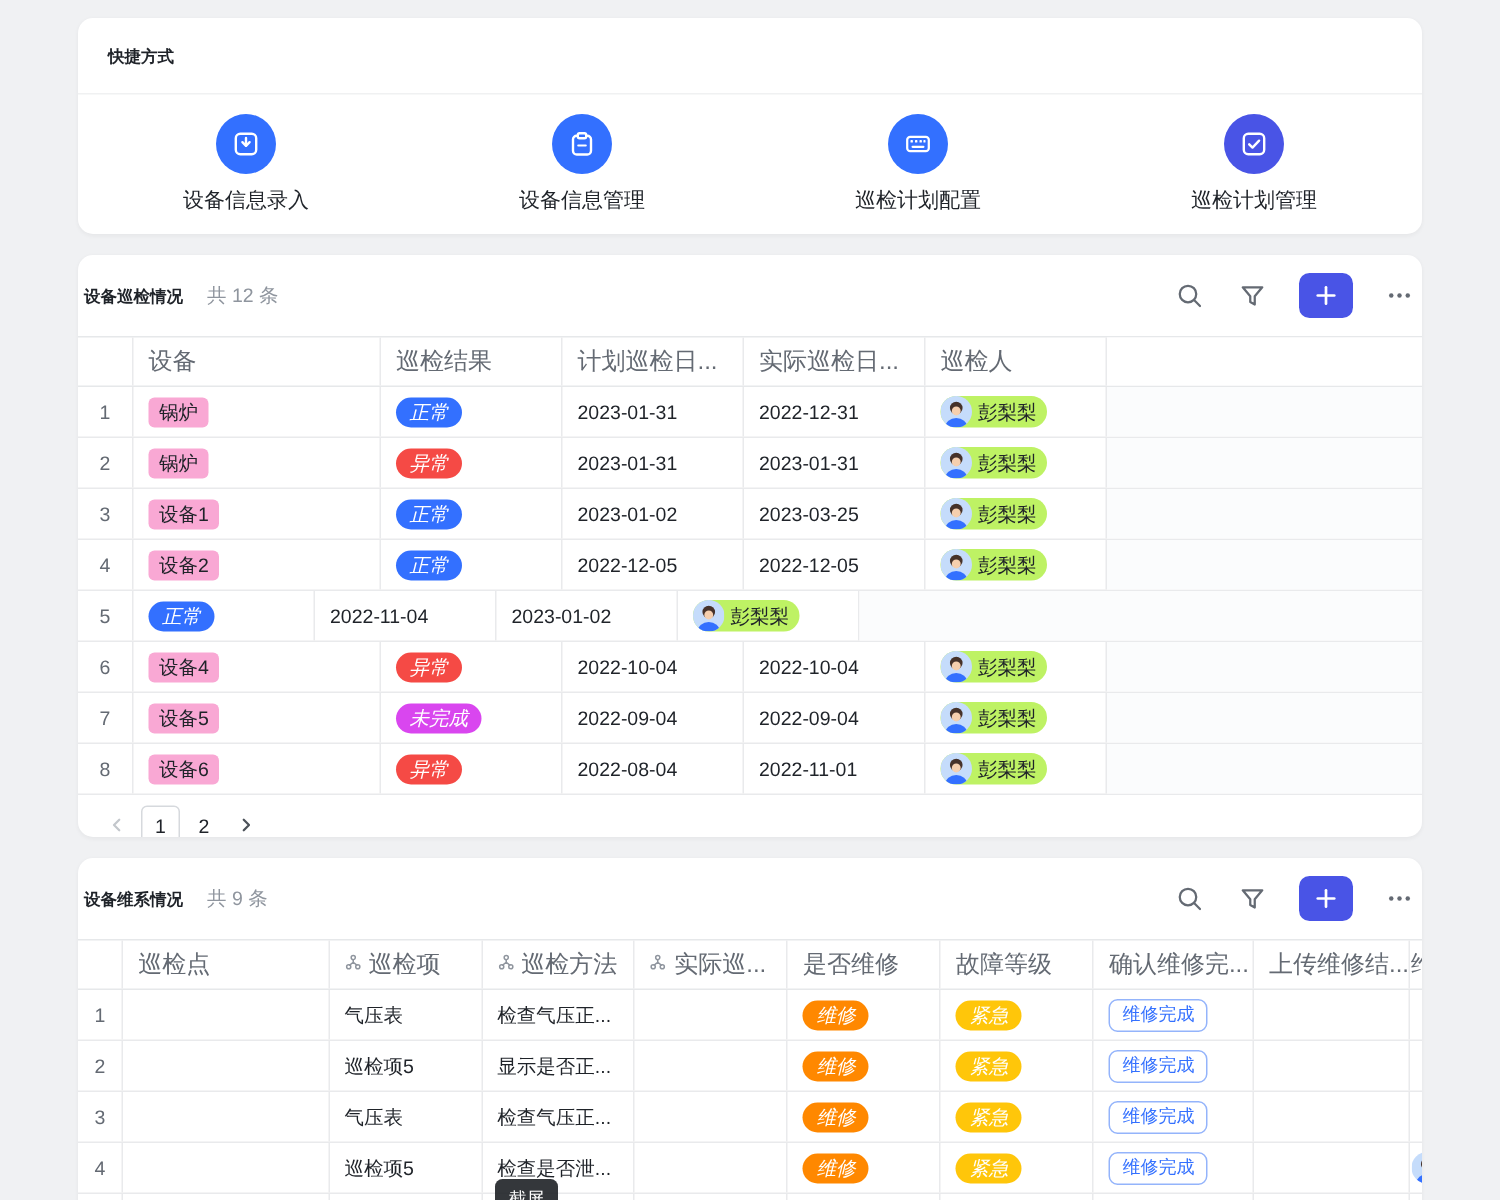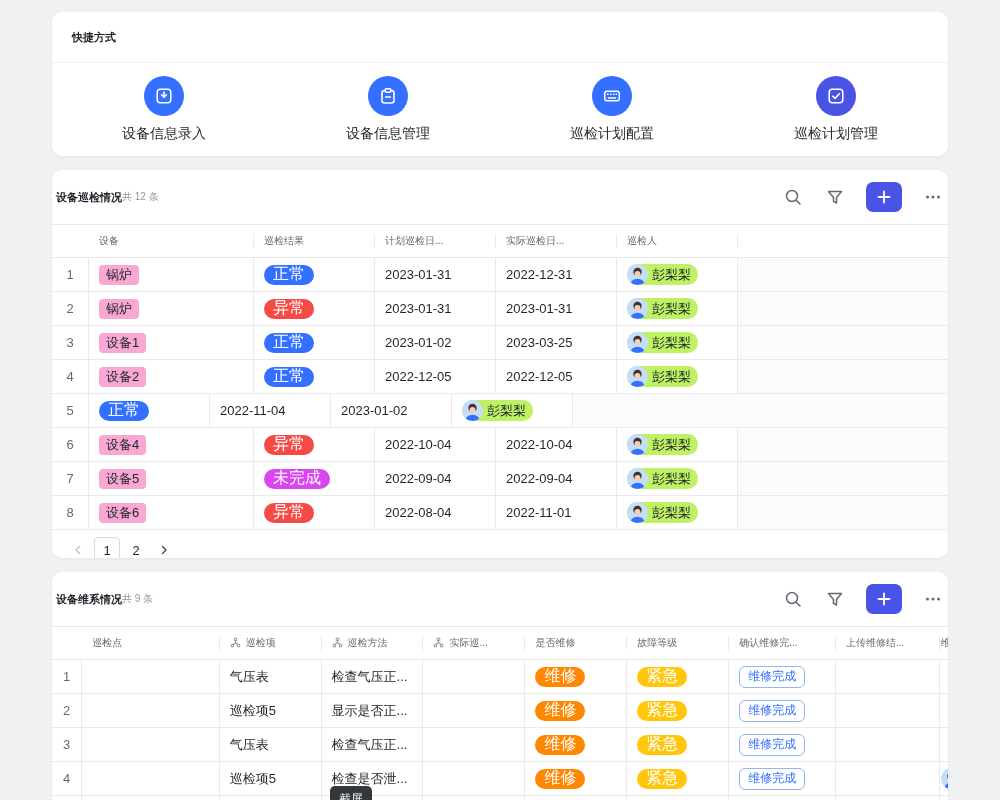--- a/index.html
+++ b/index.html
@@ -8,39 +8,39 @@
 #card-shortcuts{top:12px;height:144px;}
 #card-inspection{top:170px;height:388px;}
 #card-maintenance{top:572px;height:300px;}
 .card-title-row{height:50px;display:flex;align-items:center;padding:0 20px;border-bottom:1px solid #f0f1f2;}
 .card-title{font-size:11px;font-weight:bold;}
 .shortcuts-row{height:93px;display:flex;align-items:center;}
 .shortcut{flex:1;display:flex;flex-direction:column;align-items:center;gap:9px;cursor:pointer;}
 .shortcut-icon{width:40px;height:40px;border-radius:50%;display:flex;align-items:center;justify-content:center;}
 .shortcut-label{font-size:14px;}
 .table-card-header{height:54px;display:flex;align-items:center;padding:0 4px;}
-.count{font-size:10px;color:#8f959e;margin-left:0;}
+.count{font-size:13px;color:#8f959e;margin-left:16px;}
 .header-controls{margin-left:auto;display:flex;align-items:center;gap:20px;}
 .icon-btn{width:22px;height:22px;display:flex;align-items:center;justify-content:center;cursor:pointer;}
 .add-btn{width:36px;height:30px;border-radius:7px;display:flex;align-items:center;justify-content:center;cursor:pointer;border:none;}
 .tbl{border-top:1px solid #e6e8ea;}
-.tbl-header{display:flex;height:32px;border-bottom:1px solid #e6e8ea;color:#646a73;font-size:10px;align-items:center;}
+.tbl-header{display:flex;height:32px;border-bottom:1px solid #e6e8ea;color:#646a73;font-size:16px;}
 .tbl-row{display:flex;height:33px;border-bottom:1px solid #e9eaec;font-size:13px;}
 .cell{display:flex;align-items:center;padding:0 10px;border-right:1px solid #e9eaec;overflow:hidden;white-space:nowrap;}
 .hcell{gap:5px;}
 .w-idx{width:36px;justify-content:center;padding:0;color:#646a73;}
 .w-144{width:144px;}
 .w-100{width:100px;}
 .w-106{width:106px;}
 .w-102{width:102px;}
 .w-last{width:8px;border-right:none;padding:0 1px;}
 .filler{flex:1;border-right:none;background:#fbfcfd;}
 .tbl-header .filler{background:#fff;}
 .tag{background:#f9a8d4;border-radius:4px;padding:1px 7px;line-height:18px;}
-.badge{padding:0 9px;height:20px;border-radius:10px;color:#fff;font-size:16px;display:inline-flex;align-items:center;}
+.badge{padding:0 9px;height:20px;border-radius:10px;color:#fff;font-size:13px;display:inline-flex;align-items:center;font-style:italic;}
 .person{display:inline-flex;align-items:center;background:#bef264;border-radius:11px;padding-right:7px;gap:4px;height:21px;}
 .avatar{width:21px;height:21px;border-radius:50%;overflow:hidden;flex:none;}
 .avatar svg{display:block;}
 .outline-btn{height:22px;padding:0 8px;border:1px solid #94b4fb;color:#3370ff;background:#fff;border-radius:6px;font-size:12px;display:inline-flex;align-items:center;cursor:pointer;white-space:nowrap;}
 .pagination{height:40px;display:flex;align-items:center;padding:0 14px;gap:4px;font-size:13px;}
 .page-btn{min-width:24px;height:24px;display:flex;align-items:center;justify-content:center;border-radius:4px;cursor:pointer;color:#1f2329;}
 .page-btn.current{border:1px solid #d6d9dd;}
 .tooltip{position:absolute;left:330px;top:786px;background:rgba(30,33,38,0.9);color:#fff;font-size:12px;padding:5px 9px;border-radius:5px;z-index:20;}
 </style>
 </head>

